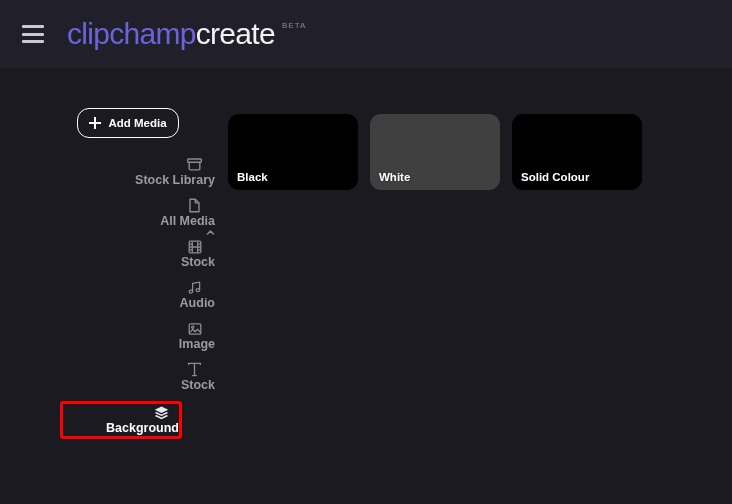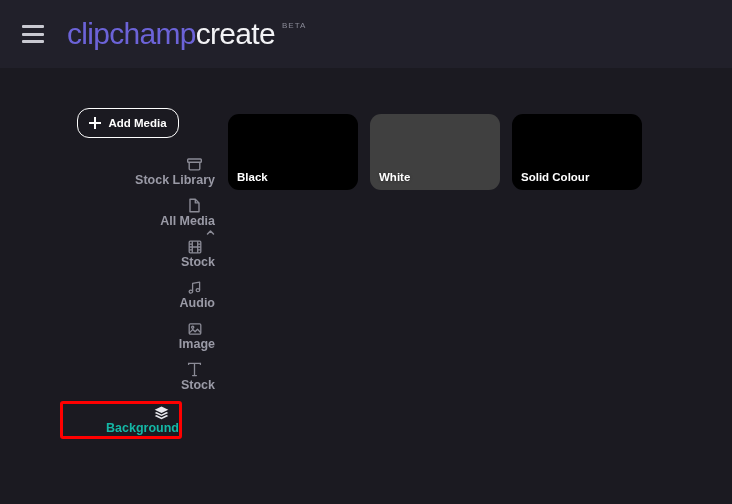--- a/index.html
+++ b/index.html
@@ -159,21 +159,21 @@
   
   .nav-item.highlight {
     border: 3px solid #ff0000;
     border-radius: 3px;
     position: absolute;
     left: 60px;
     top: 333px;
     width: 122px;
     height: 38px;
     padding-left: 7px;
-    color: #14b8a6;
+    color: #ffffff;
   }
   .nav-item.highlight .ico { color: #e9e9ee; margin-right: 9px; }
 
   
   .content {
     position: absolute;
     left: 215px; top: 0;
     width: 517px;
     height: 436px;
   }

